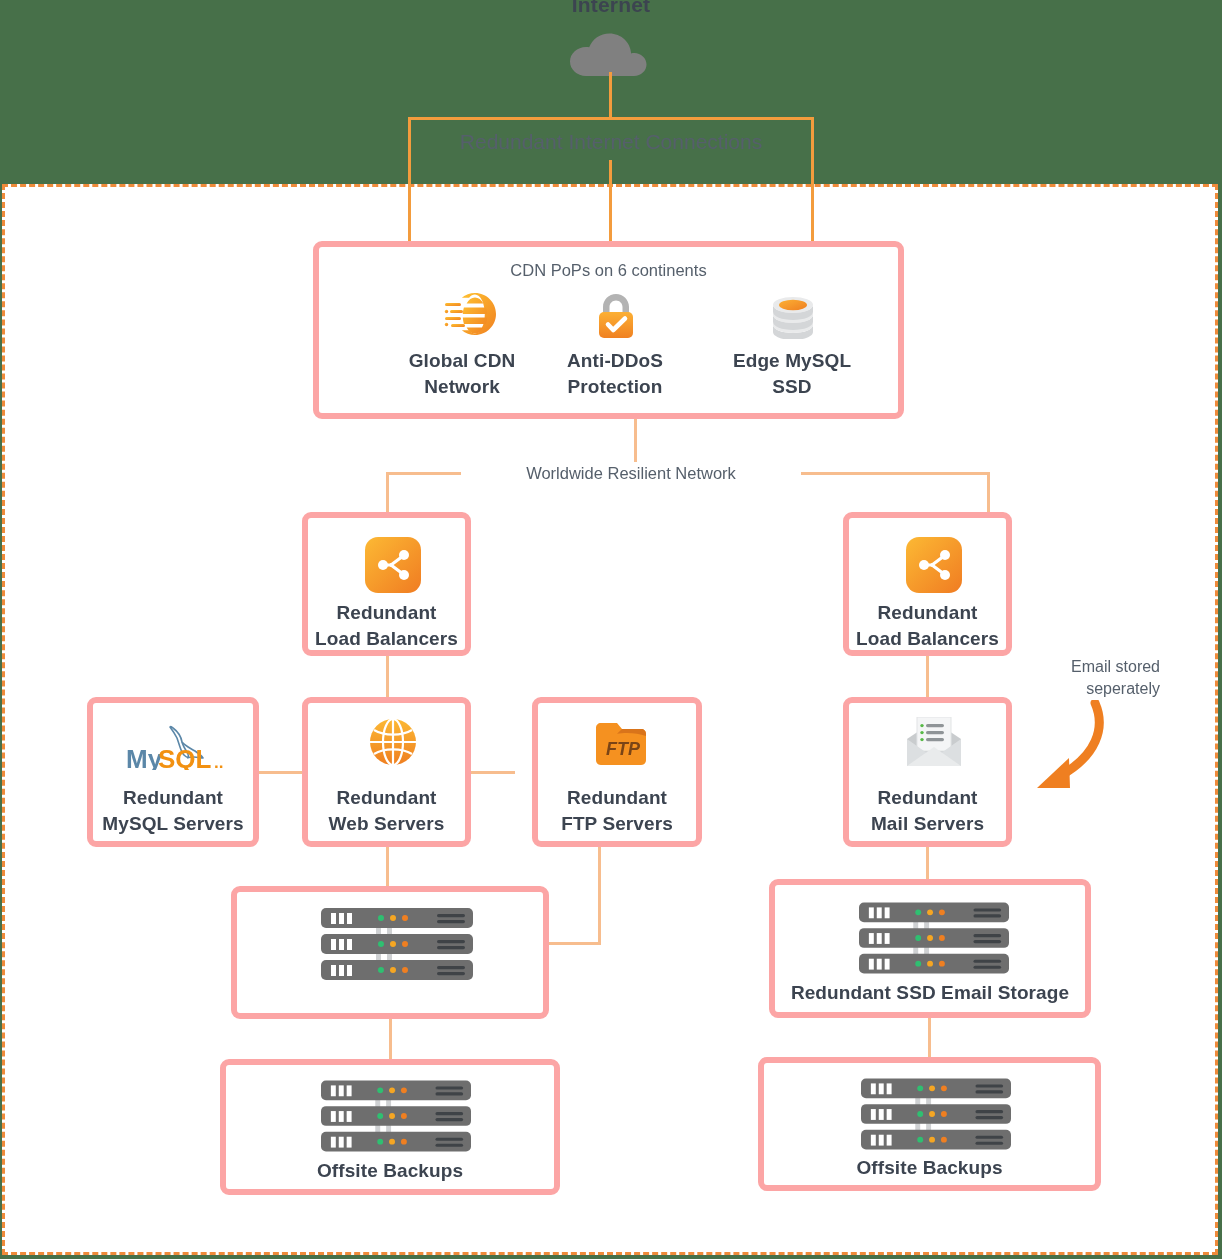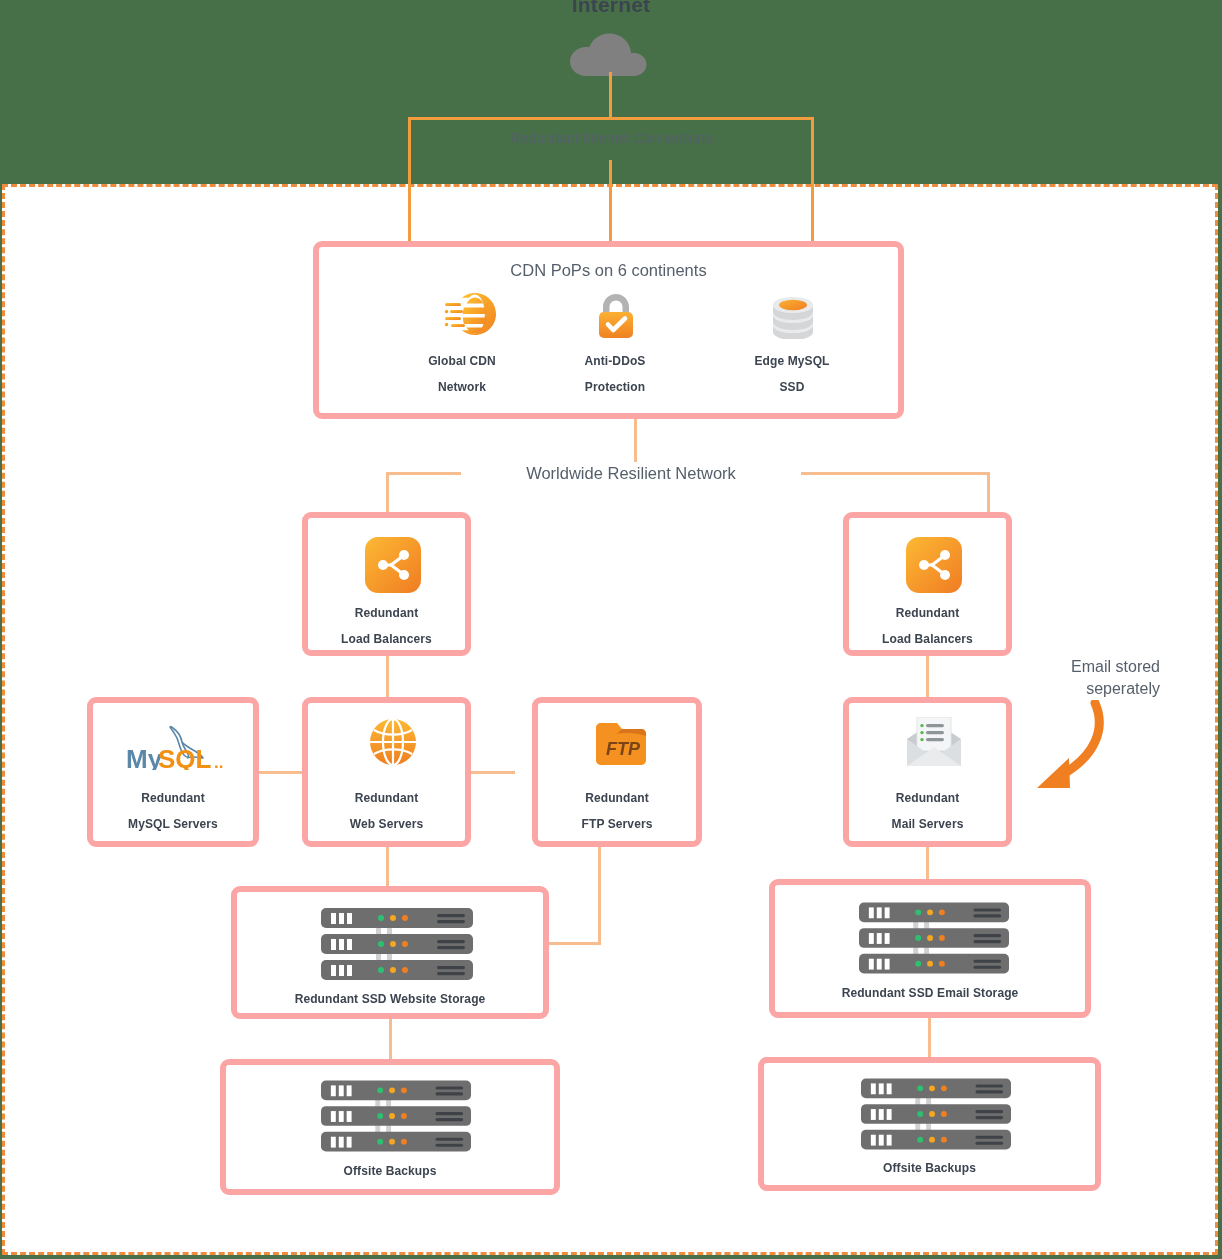--- a/index.html
+++ b/index.html
@@ -26,32 +26,32 @@
   .hline{height:3px;}
   .line-strong{background:#f39c3d;}
 
   
   .internet-title{
     position:absolute;left:0;top:-7px;width:1222px;text-align:center;
     font-size:21px;font-weight:bold;color:#3c4450;letter-spacing:.2px;
   }
   .ric-label{
     position:absolute;left:0;top:130px;width:1222px;text-align:center;
-    font-size:14px;color:#555f6b;
+    font-size:21px;color:#555f6b;
   }
   .wrn-wrap{position:absolute;left:461px;top:462px;width:340px;height:22px;
     background:#fff;text-align:center;font-size:16.5px;color:#555f6b;line-height:22px;}
 
   
   .box{
     position:absolute;box-sizing:border-box;
     border:6px solid #fca5a5;border-radius:9px;background:#ffffff;
   }
   .node-label{
-    text-align:center;font-size:12px;font-weight:bold;color:#3c4450;
+    text-align:center;font-size:19px;font-weight:bold;color:#3c4450;
     line-height:26px;letter-spacing:.1px;
   }
   .node-label .l2{display:block;}
   .cdn-head{
     position:absolute;left:0;top:14px;width:100%;text-align:center;
     font-size:16.5px;color:#555f6b;font-weight:normal;
   }
 
   
   .cloud{position:absolute;left:562px;top:30px;width:96px;height:48px;}
@@ -277,21 +277,20 @@
         <rect x="10" y="5" width="5" height="11" fill="#fff"></rect>
           <rect x="18" y="5" width="5" height="11" fill="#fff"></rect>
           <rect x="26" y="5" width="5" height="11" fill="#fff"></rect>
         <circle cx="60" cy="10" r="3" fill="#2fbf71"></circle>
           <circle cx="72" cy="10" r="3" fill="#f5a623"></circle>
           <circle cx="84" cy="10" r="3" fill="#ef7f21"></circle>
         <rect x="116" y="6" width="28" height="3.2" rx="1.6" fill="#3f4347"></rect>
           <rect x="116" y="12" width="28" height="3.2" rx="1.6" fill="#3f4347"></rect>
       </g>
     </svg>
-    <div class="node-label abs" style="left:0;top:94px;width:100%;">Redundant SSD Website Storage</div>
   </div>
 
   <div class="line vline" style="left:389px;top:1019px;height:41px;"></div>
 
   <div class="box" style="left:220px;top:1059px;width:340px;height:136px;">
     <svg class="icn" style="left:95px;top:15px;" width="150" height="72" viewBox="0 0 152 72">
       <g>
         <rect x="55" y="6" width="5" height="60" fill="#cfd1d3"></rect>
         <rect x="66" y="6" width="5" height="60" fill="#cfd1d3"></rect>
       </g>

